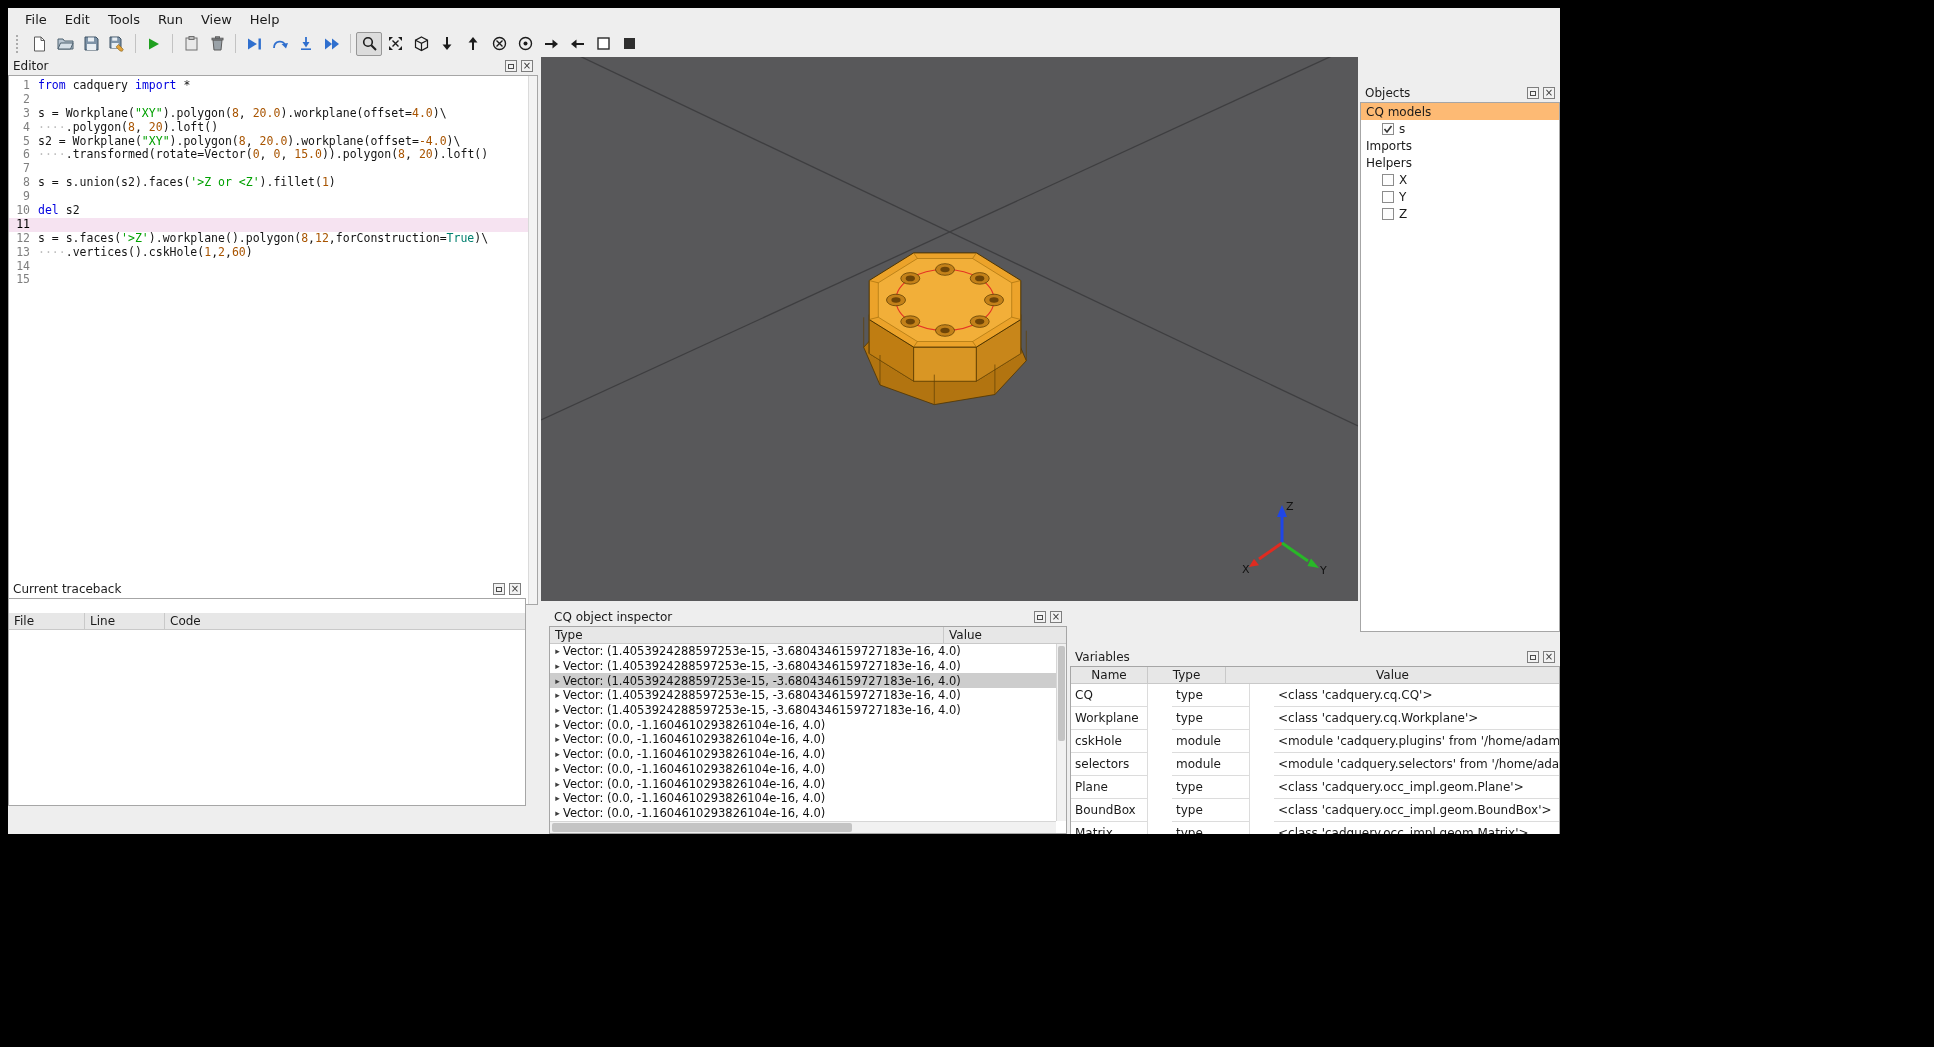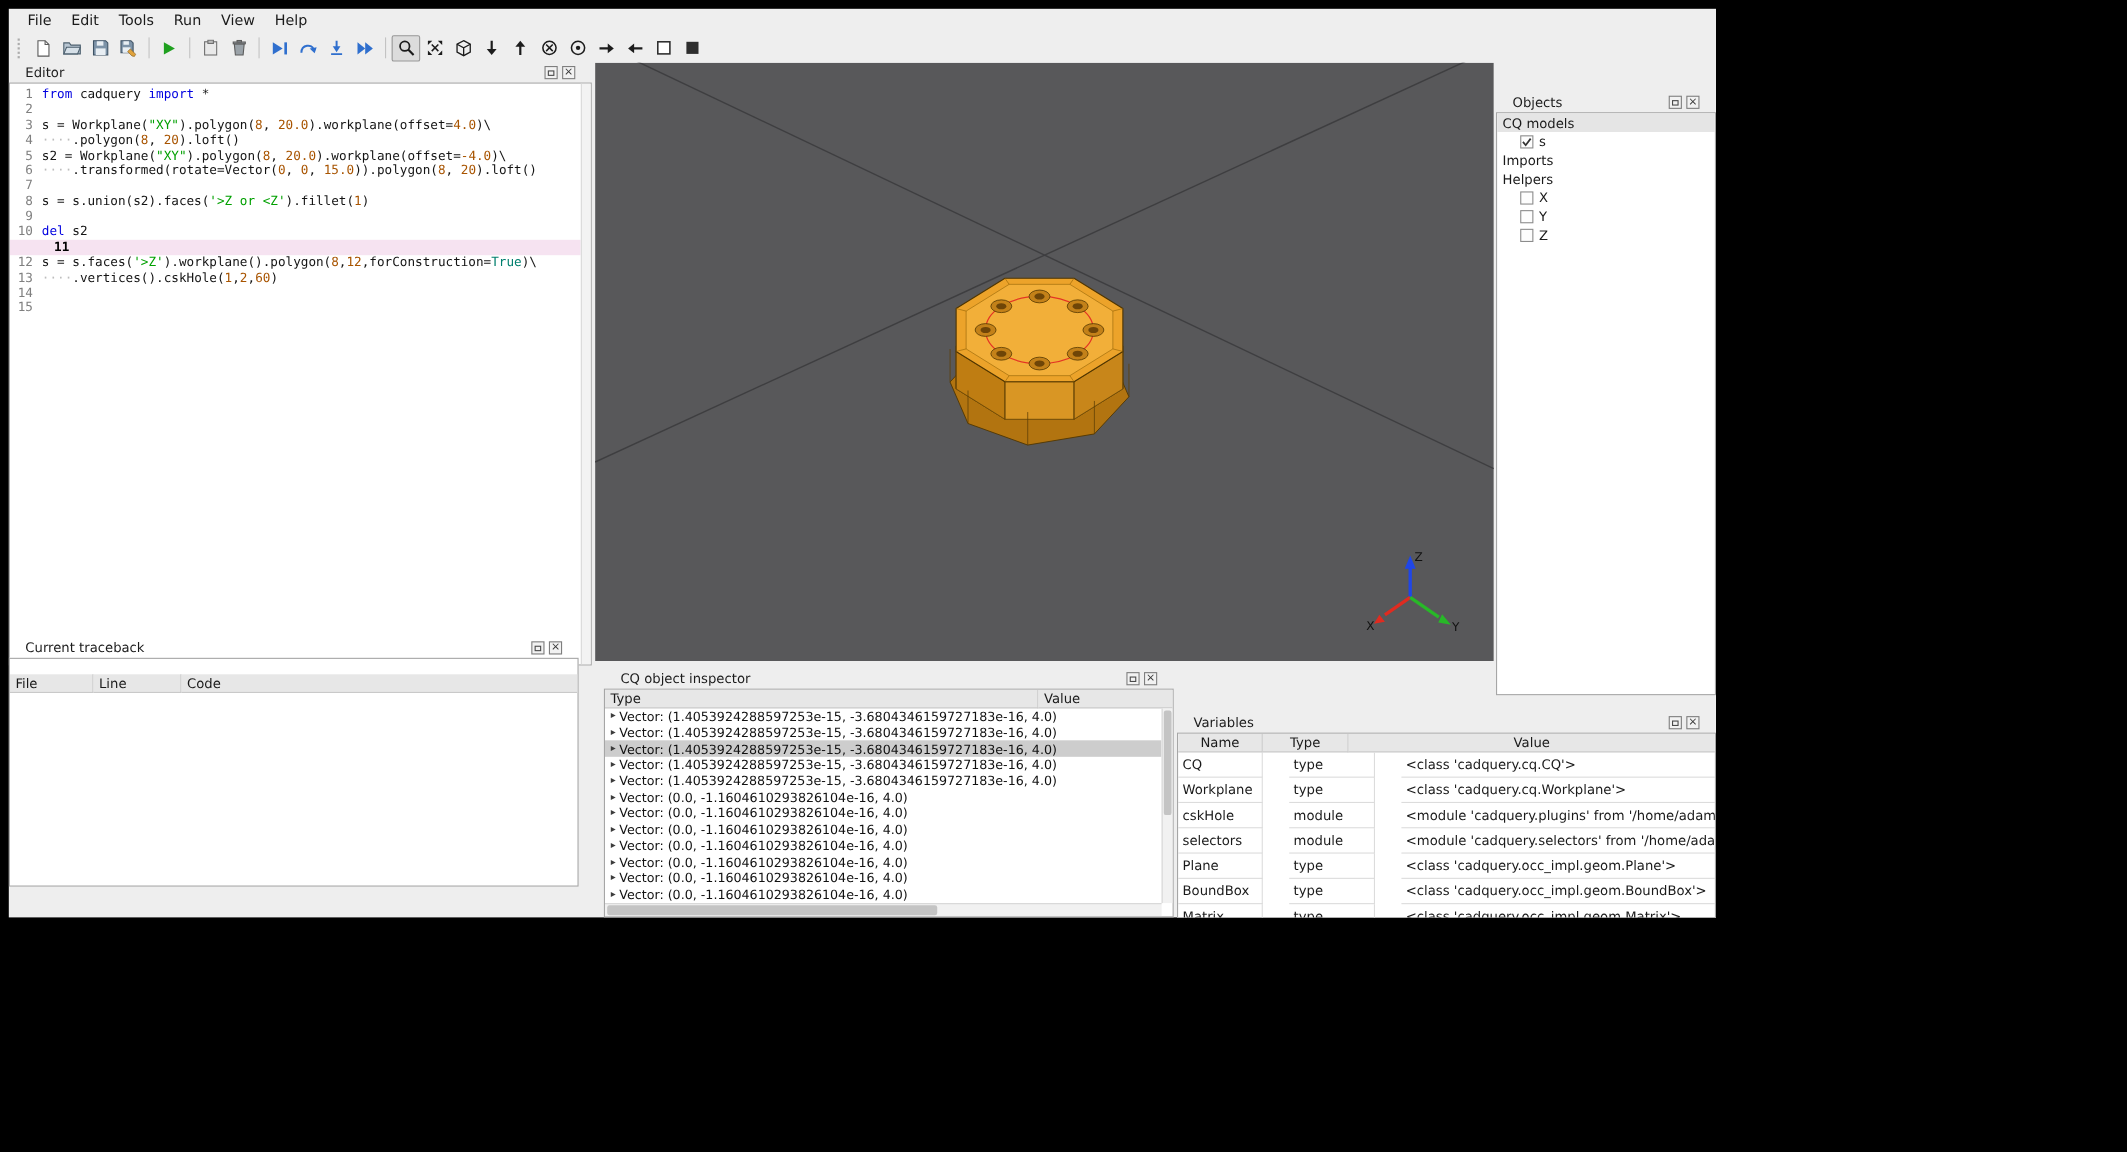--- a/index.html
+++ b/index.html
@@ -11,44 +11,44 @@
 .menubar{position:absolute;left:0;top:0;right:0;height:22px;display:flex;align-items:center;padding-left:8px;font-size:13px;}
 .menu-item{padding:2px 9px;cursor:default;}
 .toolbar{position:absolute;left:0;top:22px;right:0;height:27px;display:flex;align-items:center;padding-left:6px;}
 .tb-handle{width:4px;height:18px;border-left:2px dotted #acacac;margin:0 6px 0 2px;}
 .tb-btn{width:26px;height:24px;display:flex;align-items:center;justify-content:center;border:1px solid transparent;border-radius:2px;}
 .tb-btn.pressed{background:#dcdcdc;border-color:#979797;}
 .tb-sep{width:1px;height:19px;background:#c3c3c3;margin:0 5px;}
 
 
 .panel{position:absolute;}
-.panel-title{height:18px;display:flex;align-items:center;font-size:12px;padding:0 15px;color:#1c1c1c;}
+.panel-title{height:18px;display:flex;align-items:center;font-size:12px;padding:0 5px;color:#1c1c1c;}
 .panel-title .sp{flex:1;}
 .dock-ico{width:12px;height:12px;border:1px solid #7e7e7e;background:#f2f2f2;margin-left:4px;display:flex;align-items:center;justify-content:center;font-size:10px;color:#3a3a3a;line-height:1;}
 .mini-box{width:6px;height:5px;border:1px solid #4a4a4a;display:block;}
 .panel-body{position:absolute;left:0;right:0;top:18px;bottom:0;background:#fff;border:1px solid #a6a6a6;overflow:hidden;}
 
 
 #editor{left:0;top:49px;width:530px;height:548px;}
 .code-area{position:absolute;left:0;top:0;right:9px;bottom:0;font-family:"DejaVu Sans Mono","Liberation Mono",monospace;font-size:11.5px;padding-top:3px;overflow:hidden;}
 .code-line{display:flex;height:13.9px;line-height:13.9px;white-space:pre;}
 .code-line.current{background:#f6e3f1;}
 .ln{width:26px;text-align:right;padding-right:5px;color:#7f7f7f;flex:none;}
-.code-line.current .ln{color:#000;font-weight:bold;margin-left:33px;}
+.code-line.current .ln{color:#000;font-weight:normal;}
 .ct{padding-left:3px;}
 .tk-k{color:#0000e0;}.tk-s{color:#00a000;}.tk-n{color:#a85400;}.tk-c{color:#007f6e;}.tk-i{color:#bdbdbd;}.tk-p{color:#141414;}
 .ed-scroll{position:absolute;right:0;top:0;bottom:0;width:9px;background:#f3f3f3;border-left:1px solid #dadada;}
 
 
 #viewport{position:absolute;left:533px;top:49px;}
 
 
 #objects{left:1352px;top:49px;width:200px;height:548px;margin-top:27px;}
 .tree-row{height:17px;display:flex;align-items:center;font-size:12px;padding-left:5px;}
-.tree-row.sel{background:#e5e5e5;}
+.tree-row.sel{background:#fdba74;}
 .tree-row.child{padding-left:21px;}
 .cb{width:12px;height:12px;border:1px solid #8c8c8c;background:#fdfdfd;margin-right:5px;display:flex;align-items:center;justify-content:center;flex:none;}
 
 
 .thead{display:flex;height:17px;font-size:12px;}
 .th{background:#e7e7e7;border-right:1px solid #c9c9c9;border-bottom:1px solid #c9c9c9;display:flex;align-items:center;padding-left:5px;white-space:nowrap;overflow:hidden;}
 
 
 #traceback{left:0;top:572px;width:518px;height:226px;}
 .tb-gap{height:14px;}

